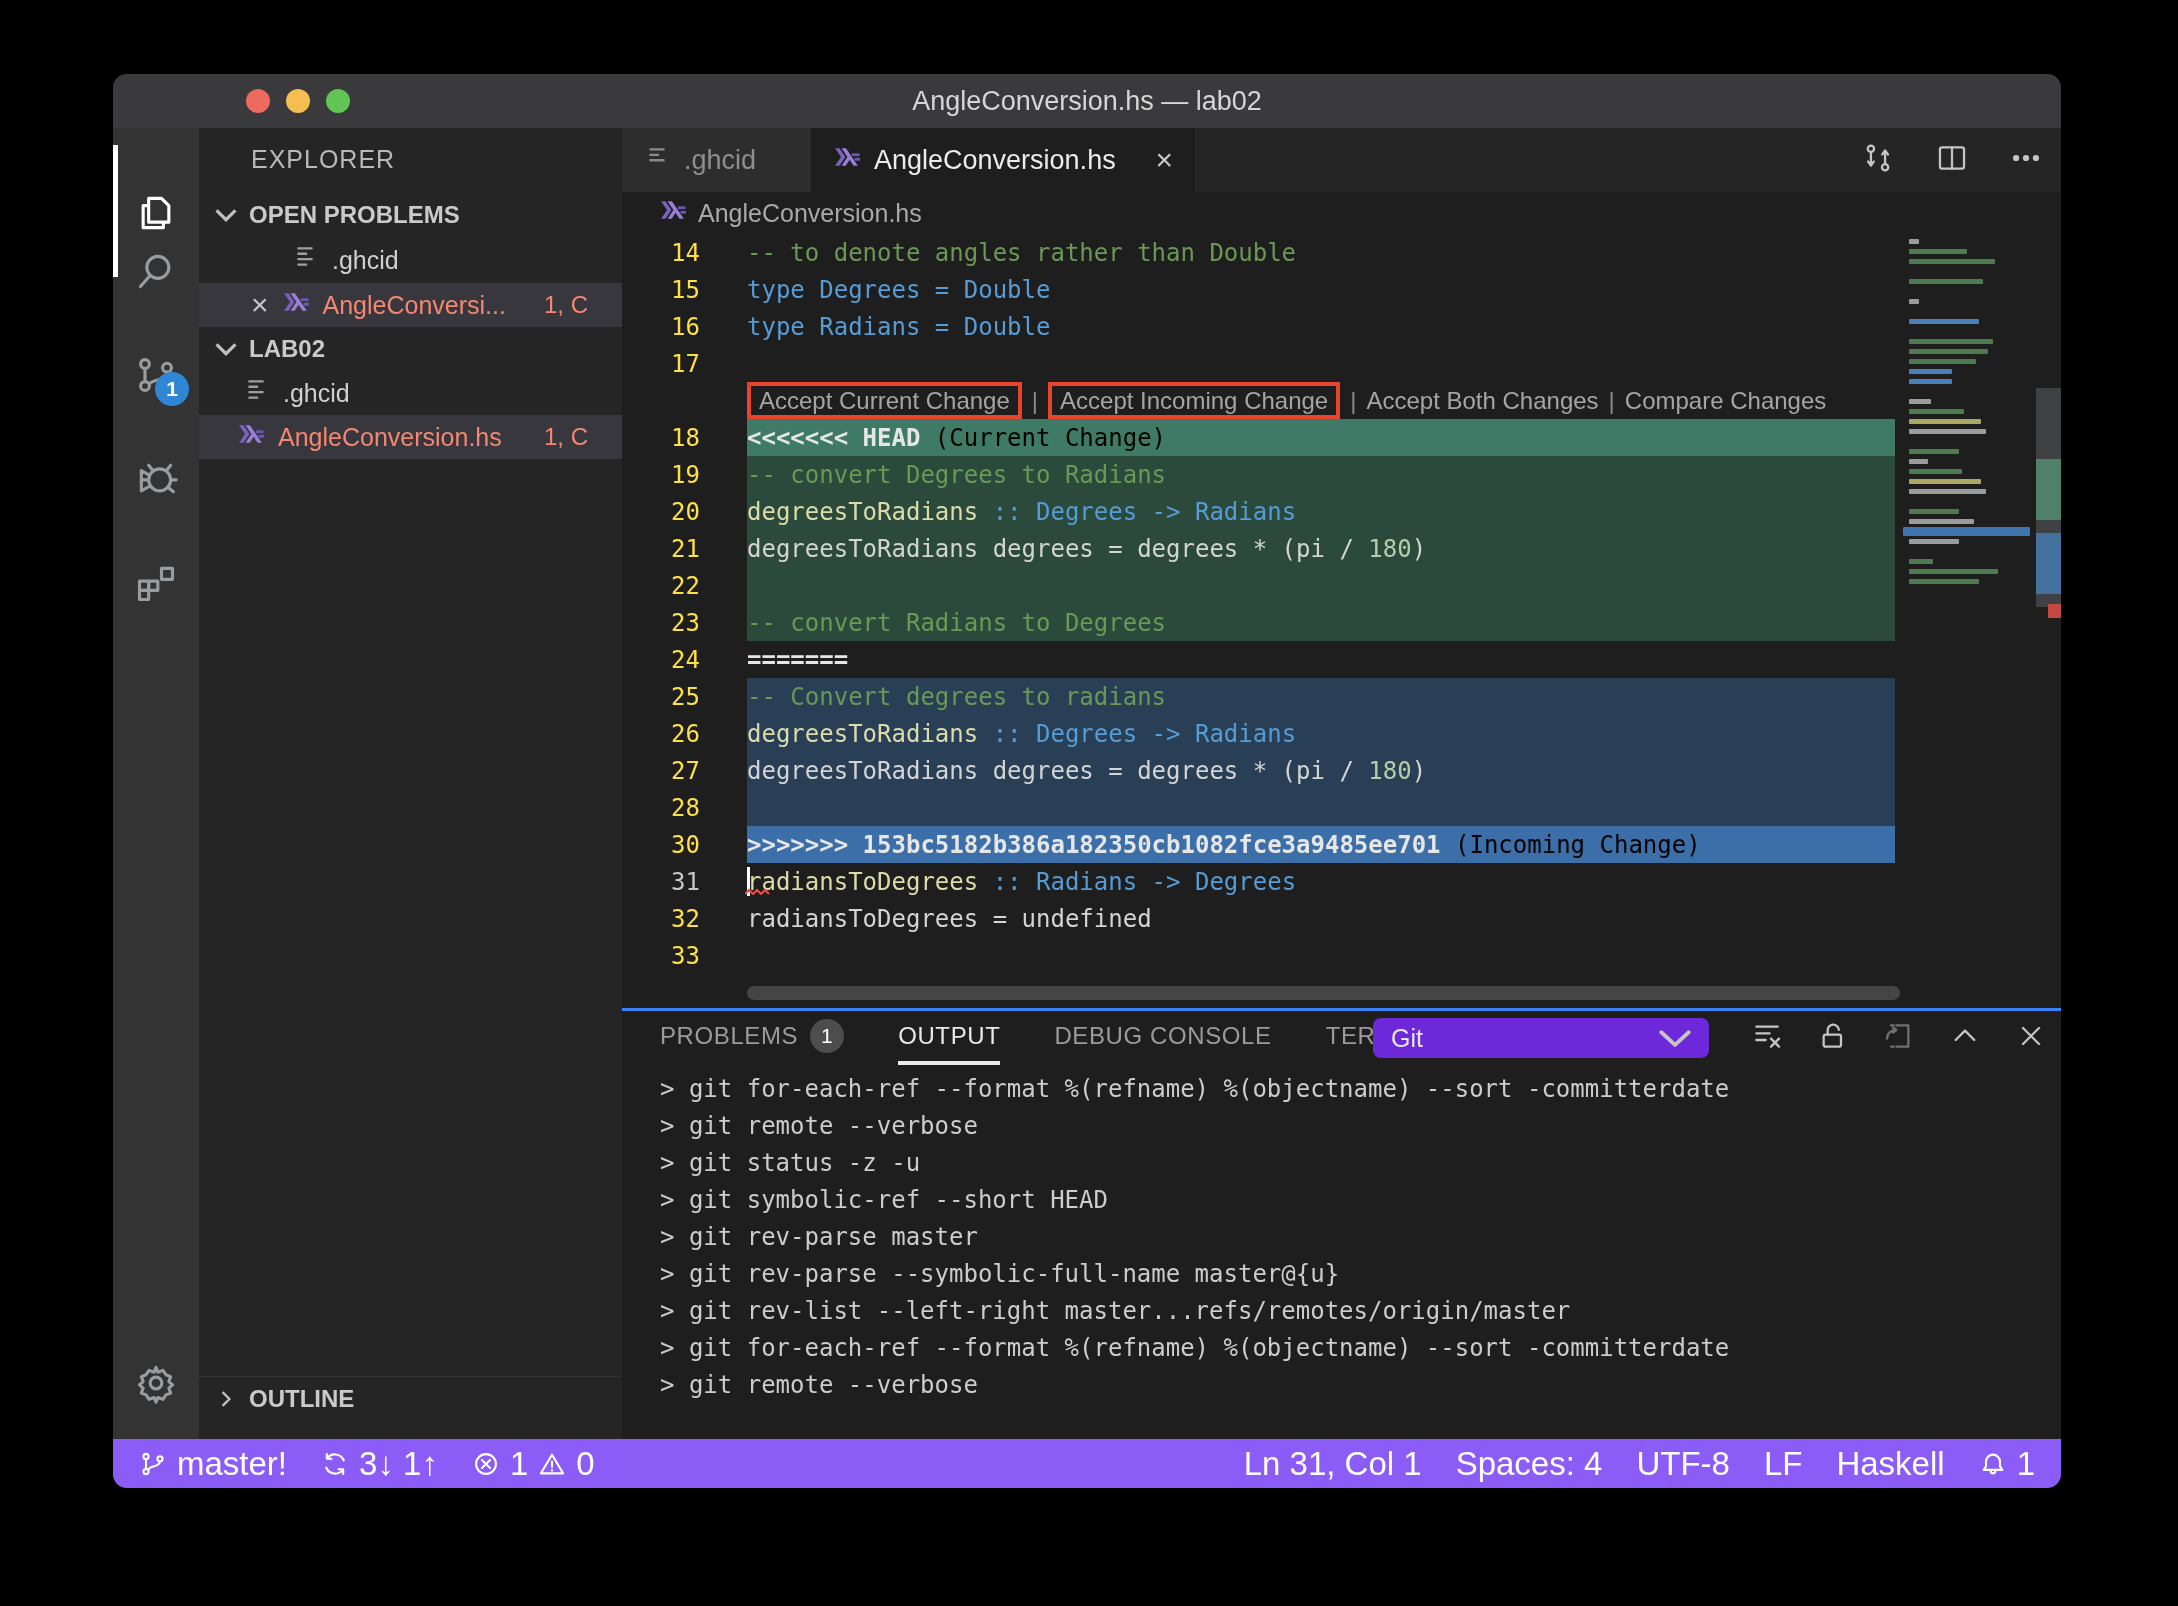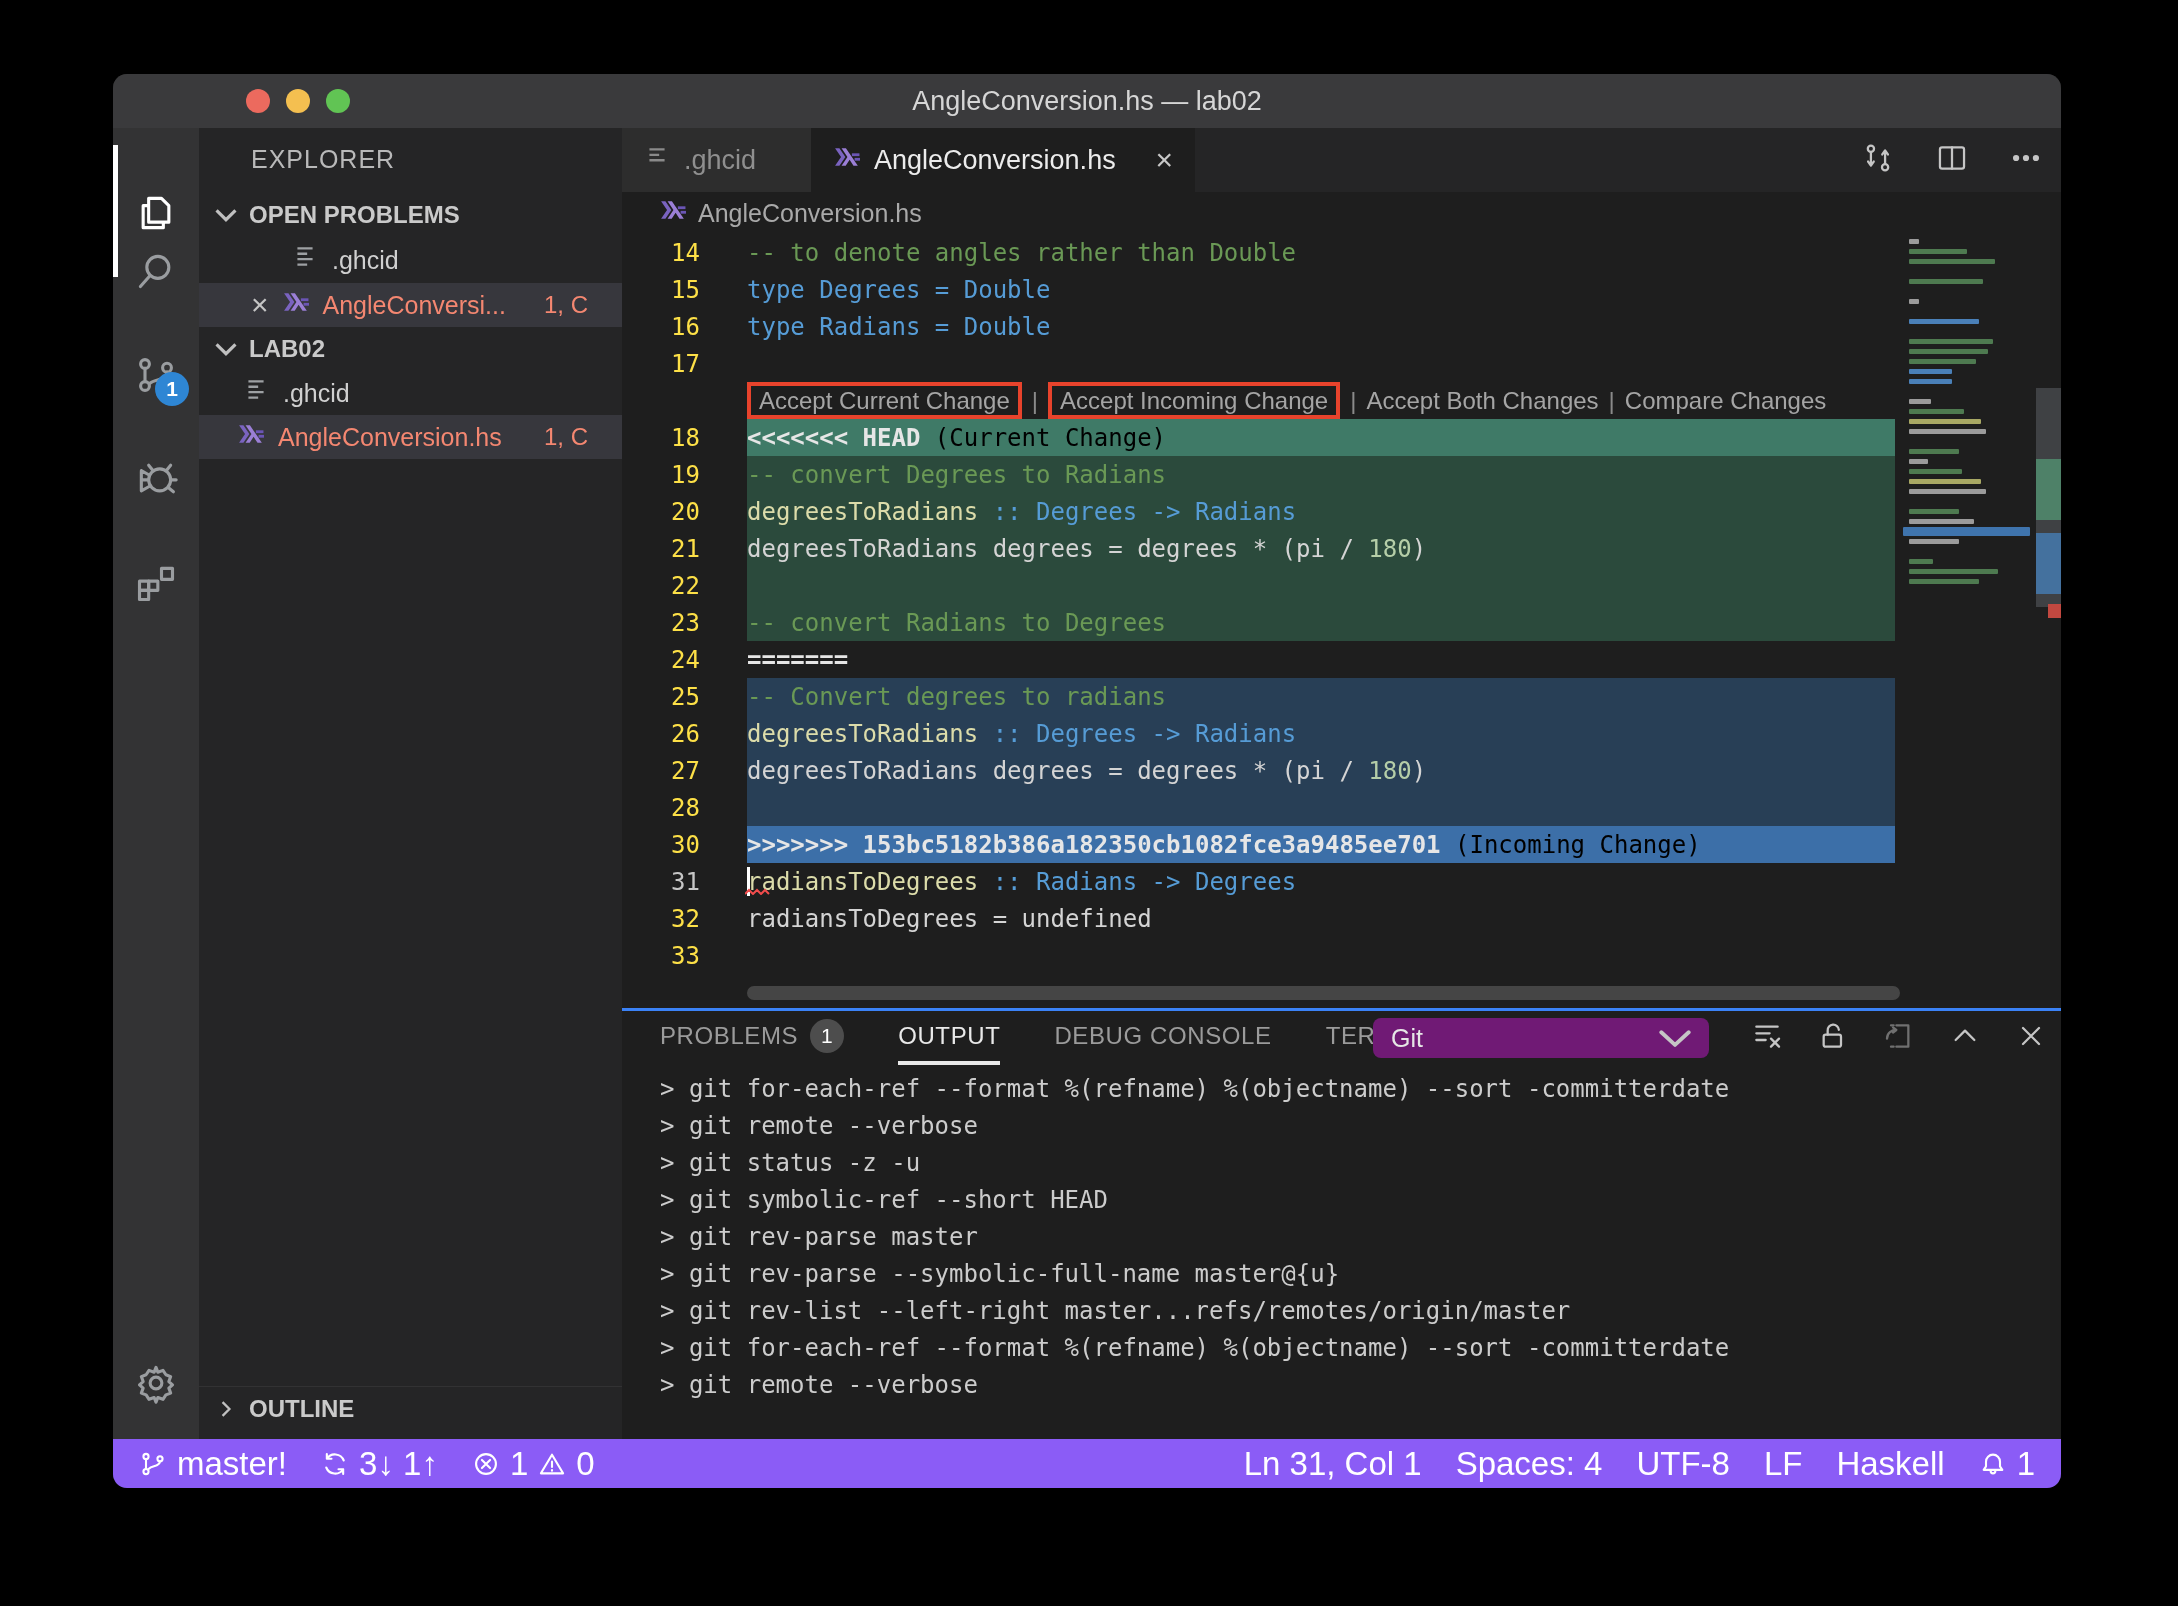--- a/index.html
+++ b/index.html
@@ -28,21 +28,21 @@
               font-size:25px;color:#b9b9b9;letter-spacing:1px;}
   .srow{position:absolute;left:0;right:0;height:44px;display:flex;align-items:center;font-size:25px;}
   .sec-head{font-weight:bold;font-size:24px;color:#cacaca;padding-left:16px;gap:12px;}
   .chev svg{width:22px;height:16px;stroke:#c0c0c0;fill:none;stroke-width:2;}
   .fitem{gap:14px;color:#d0d0d0;}
   .fitem.sel{background:#37373d;}
   .fname.err{color:#f48771;}
   .fbadge{position:absolute;right:34px;color:#f48771;font-size:24px;}
   .close-x{color:#c5c5c5;font-size:30px;line-height:1;}
   .ficon svg{width:26px;height:26px;}
-  .outline-row{bottom:8px;border-top:1px solid #323233;font-weight:bold;font-size:24px;padding-left:16px;gap:12px;color:#cacaca;}
+  .outline-row{bottom:18px;border-top:1px solid #323233;font-weight:bold;font-size:24px;padding-left:16px;gap:12px;color:#cacaca;}
   
   .editor-col{flex:1;display:flex;flex-direction:column;min-width:0;background:#1e1e1e;}
   .tabstrip{height:64px;background:#252526;display:flex;position:relative;flex:0 0 auto;}
   .tab{height:100%;display:flex;align-items:center;padding:0 22px;font-size:27px;gap:14px;box-sizing:border-box;}
   .tab.inactive{width:190px;background:#2d2d2d;color:#8f8f8f;border-right:1px solid #1e1e1e;}
   .tab.active{width:383px;background:#1e1e1e;color:#ececec;}
   .tab .tclose{margin-left:auto;color:#c8c8c8;font-size:30px;}
   .tab-actions{position:absolute;right:18px;top:0;height:100%;display:flex;align-items:center;gap:40px;}
   .tab-actions svg{width:34px;height:34px;stroke:#c5c5c5;fill:none;stroke-width:1.6;stroke-linecap:round;stroke-linejoin:round;}
   .breadcrumb{height:42px;display:flex;align-items:center;padding-left:38px;gap:12px;color:#a9a9a9;font-size:25px;flex:0 0 auto;}
@@ -73,21 +73,21 @@
   .rseg{position:absolute;left:0;width:100%;}
   
   .panel{height:431px;flex:0 0 auto;display:flex;flex-direction:column;border-top:3px solid #3b82f6;box-sizing:border-box;}
   .panel-tabs{height:54px;display:flex;align-items:center;padding-left:38px;gap:54px;position:relative;flex:0 0 auto;}
   .ptab{font-size:24px;letter-spacing:.6px;color:#9b9b9b;height:54px;display:flex;align-items:center;gap:12px;
         border-bottom:4px solid transparent;box-sizing:border-box;}
   .ptab.active{color:#e9e9e9;border-bottom-color:#e9e9e9;}
   .pbadge{width:34px;height:34px;border-radius:50%;background:#4d4d4d;color:#fff;font-size:21px;
           display:flex;align-items:center;justify-content:center;}
   .panel-controls{position:absolute;right:14px;top:50%;transform:translateY(-50%);display:flex;align-items:center;gap:34px;}
-  .git-select{width:336px;height:40px;background:#701a75;border-radius:8px;color:#e6e6e6;font-size:25px;
+  .git-select{width:336px;height:40px;background:#6d28d9;border-radius:8px;color:#e6e6e6;font-size:25px;
               display:flex;align-items:center;justify-content:space-between;padding:0 18px;box-sizing:border-box;margin-right:8px;}
   .panel-controls svg{width:32px;height:32px;stroke:#c5c5c5;fill:none;stroke-width:1.7;stroke-linecap:round;stroke-linejoin:round;}
   .panel-controls .dim svg{stroke:#707070;}
   .output{flex:1;padding:6px 0 0 38px;font-family:"DejaVu Sans Mono",monospace;font-size:24px;color:#cccccc;line-height:37px;overflow:hidden;}
   
   .statusbar{height:49px;background:#8b5cf6;display:flex;align-items:center;justify-content:space-between;
              padding:0 26px;color:#fff;font-size:33px;flex:0 0 auto;}
   .sgroup{display:flex;align-items:center;gap:34px;}
   .sitem{display:flex;align-items:center;gap:10px;}
   .sitem svg{width:28px;height:28px;stroke:#fff;fill:none;stroke-width:1.8;stroke-linecap:round;stroke-linejoin:round;}

